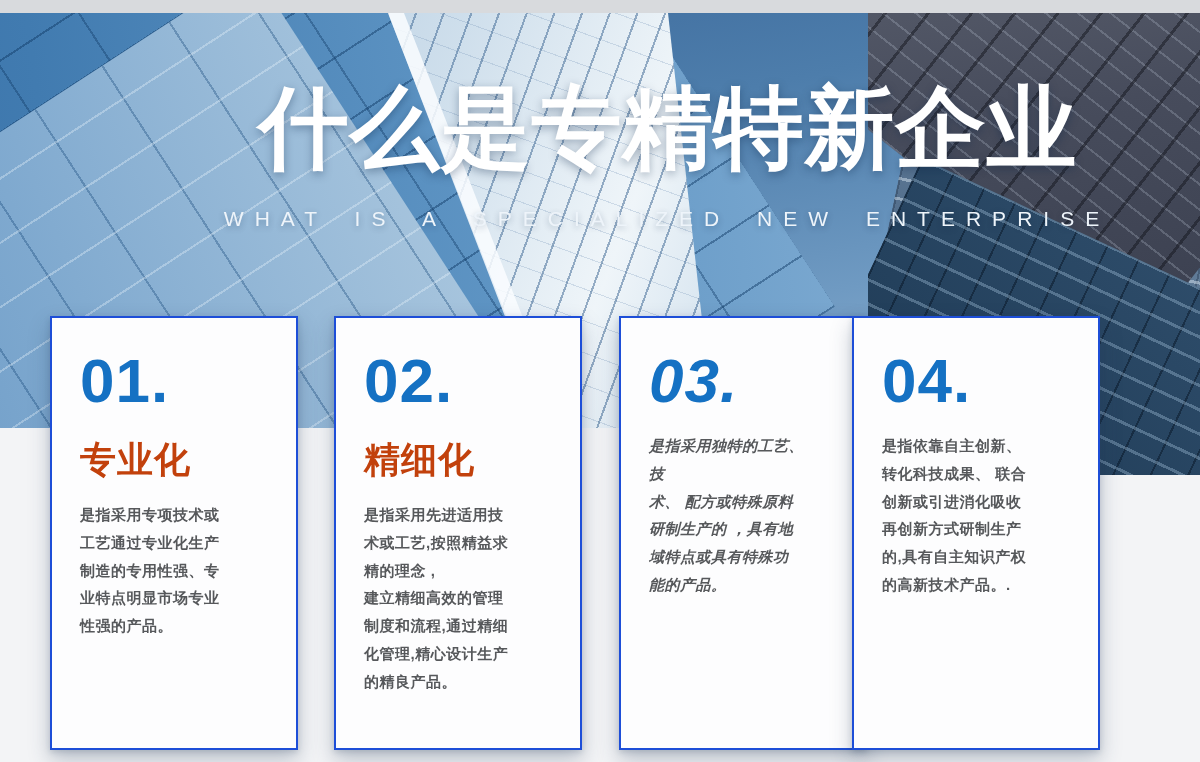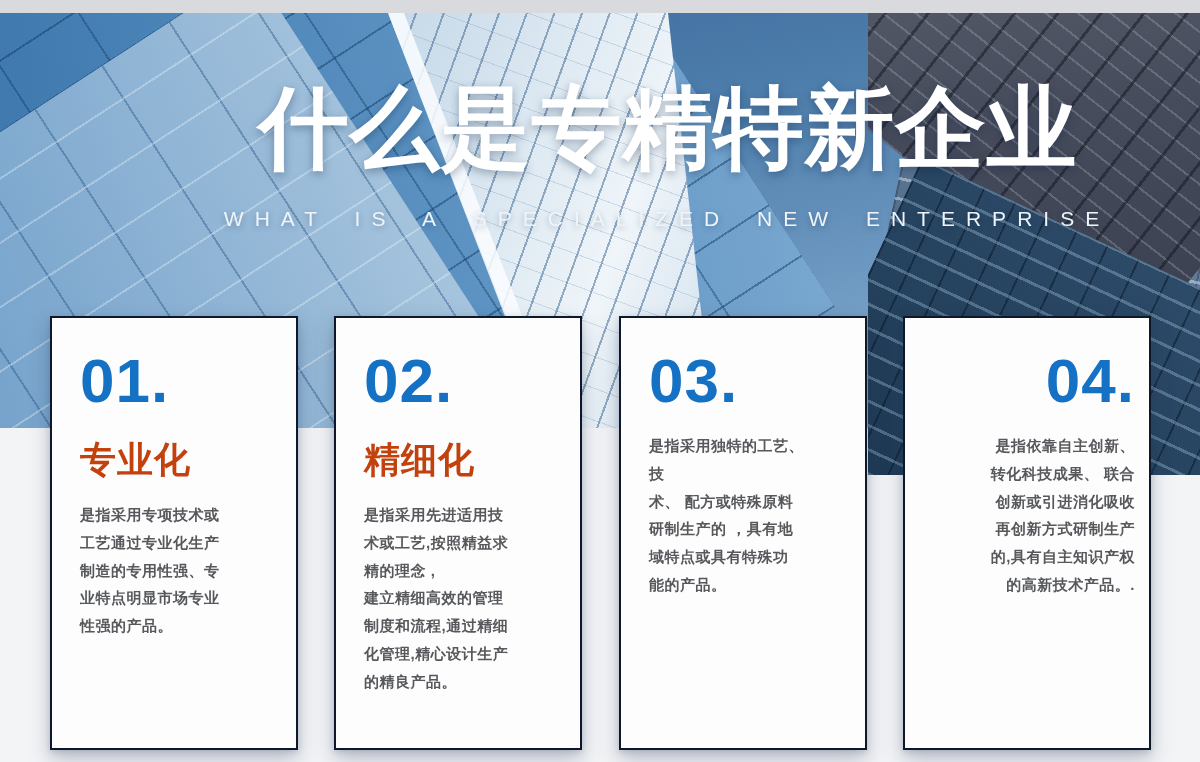--- a/index.html
+++ b/index.html
@@ -95,29 +95,29 @@
     letter-spacing:11px; word-spacing:10px; color:#eef4fa;
     text-shadow: 0 2px 6px rgba(10,35,70,.3);
     z-index:2; white-space:nowrap;
   }
 
   
   .card {
     position:absolute; top:303px; width:248px; height:434px;
     box-sizing:border-box;
     background:#fdfdfe;
-    border:2px solid #0f172a;
+    border:2px solid #1d4ed8;
     box-shadow: 0 10px 20px rgba(40,60,90,.28), 0 2px 6px rgba(40,60,90,.18);
     padding:32px 14px 0 28px;
     z-index:4;
   }
   .card-1 { left:50px; }
   .card-2 { left:334px; }
-  .card-3 { left:619px; }
-  .card-4 { left:903px;text-align:right; }
+  .card-3 { left:619px;font-style:italic; }
+  .card-4 { left:852px; }
   .card-number {
     font-size:62px; line-height:1; font-weight:700;
     color:#1571c3; letter-spacing:1px;
   }
   .card-heading {
     margin-top:26px;
     font-size:36px; line-height:1.2; font-weight:700;
     color:#c2410c; letter-spacing:1px;
   }
   .card-body {

